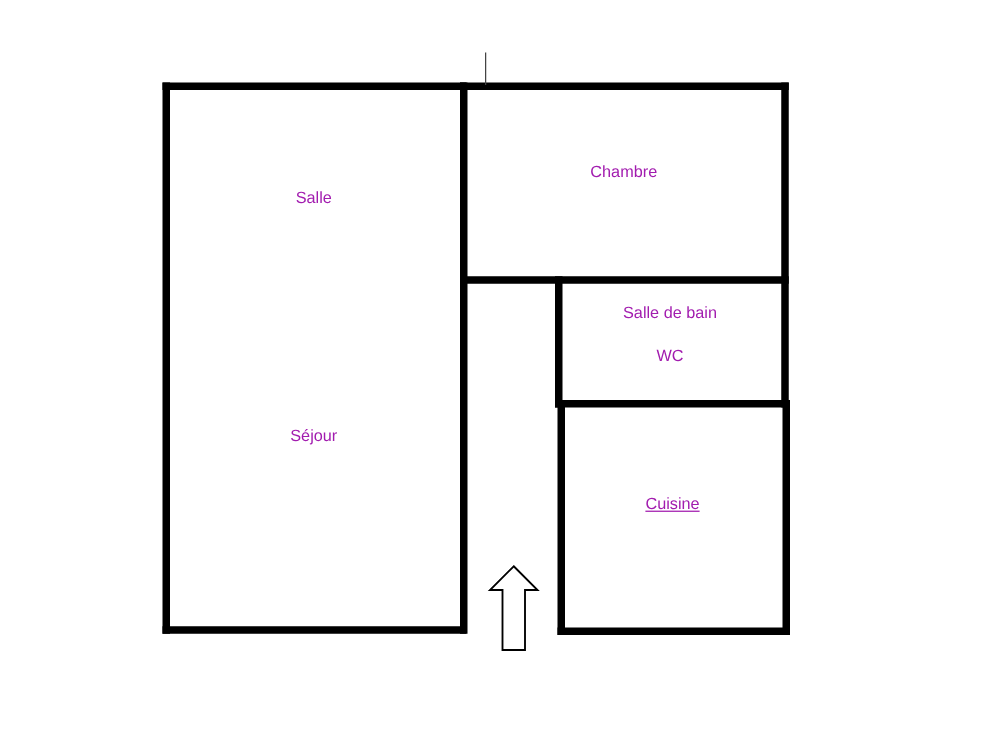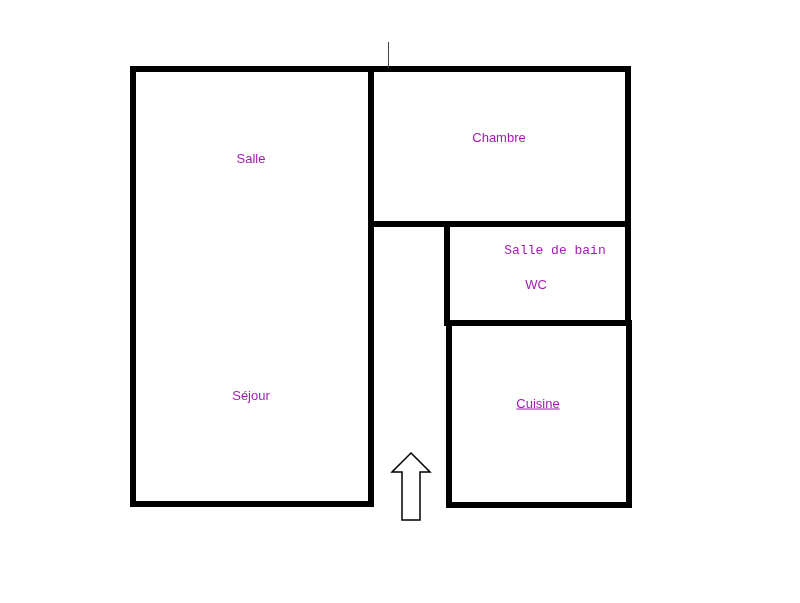--- a/index.html
+++ b/index.html
@@ -28,22 +28,22 @@
   <div class="wall" style="left:444px; top:221px; width:6px; height:105px;"></div>
   <div class="wall" style="left:444px; top:320px; width:187px; height:6px;"></div>
 
   <div class="wall" style="left:446px; top:320px; width:6px; height:188px;"></div>
   <div class="wall" style="left:626px; top:320px; width:6px; height:188px;"></div>
   <div class="wall" style="left:446px; top:502px; width:186px; height:6px;"></div>
 
   <div class="tick" style="left:388px; top:42px; width:1px; height:26px;"></div>
 
   <div class="label" style="left:251px; top:158px;">Salle</div>
-  <div class="label" style="left:251px; top:348px;margin-top:47px;">Séjour</div>
+  <div class="label" style="left:251px; top:348px;">Séjour</div>
   <div class="label" style="left:499px; top:137px;">Chambre</div>
-  <div class="label" style="left:555px; top:250px;font-family:Liberation Mono, monospace;">Salle de bain</div>
+  <div class="label" style="left:536px; top:250px;">Salle de bain</div>
   <div class="label" style="left:536px; top:284px;">WC</div>
   <div class="label" style="left:538px; top:403px;text-decoration:underline;">Cuisine</div>
 
   <svg class="arrow" width="46" height="74" viewBox="0 0 46 74">
     <polygon points="23,3 42,22 32,22 32,70 14,70 14,22 4,22" fill="#fff" stroke="#000" stroke-width="1.5"></polygon>
   </svg>
 </div>
 
 </body></html>

